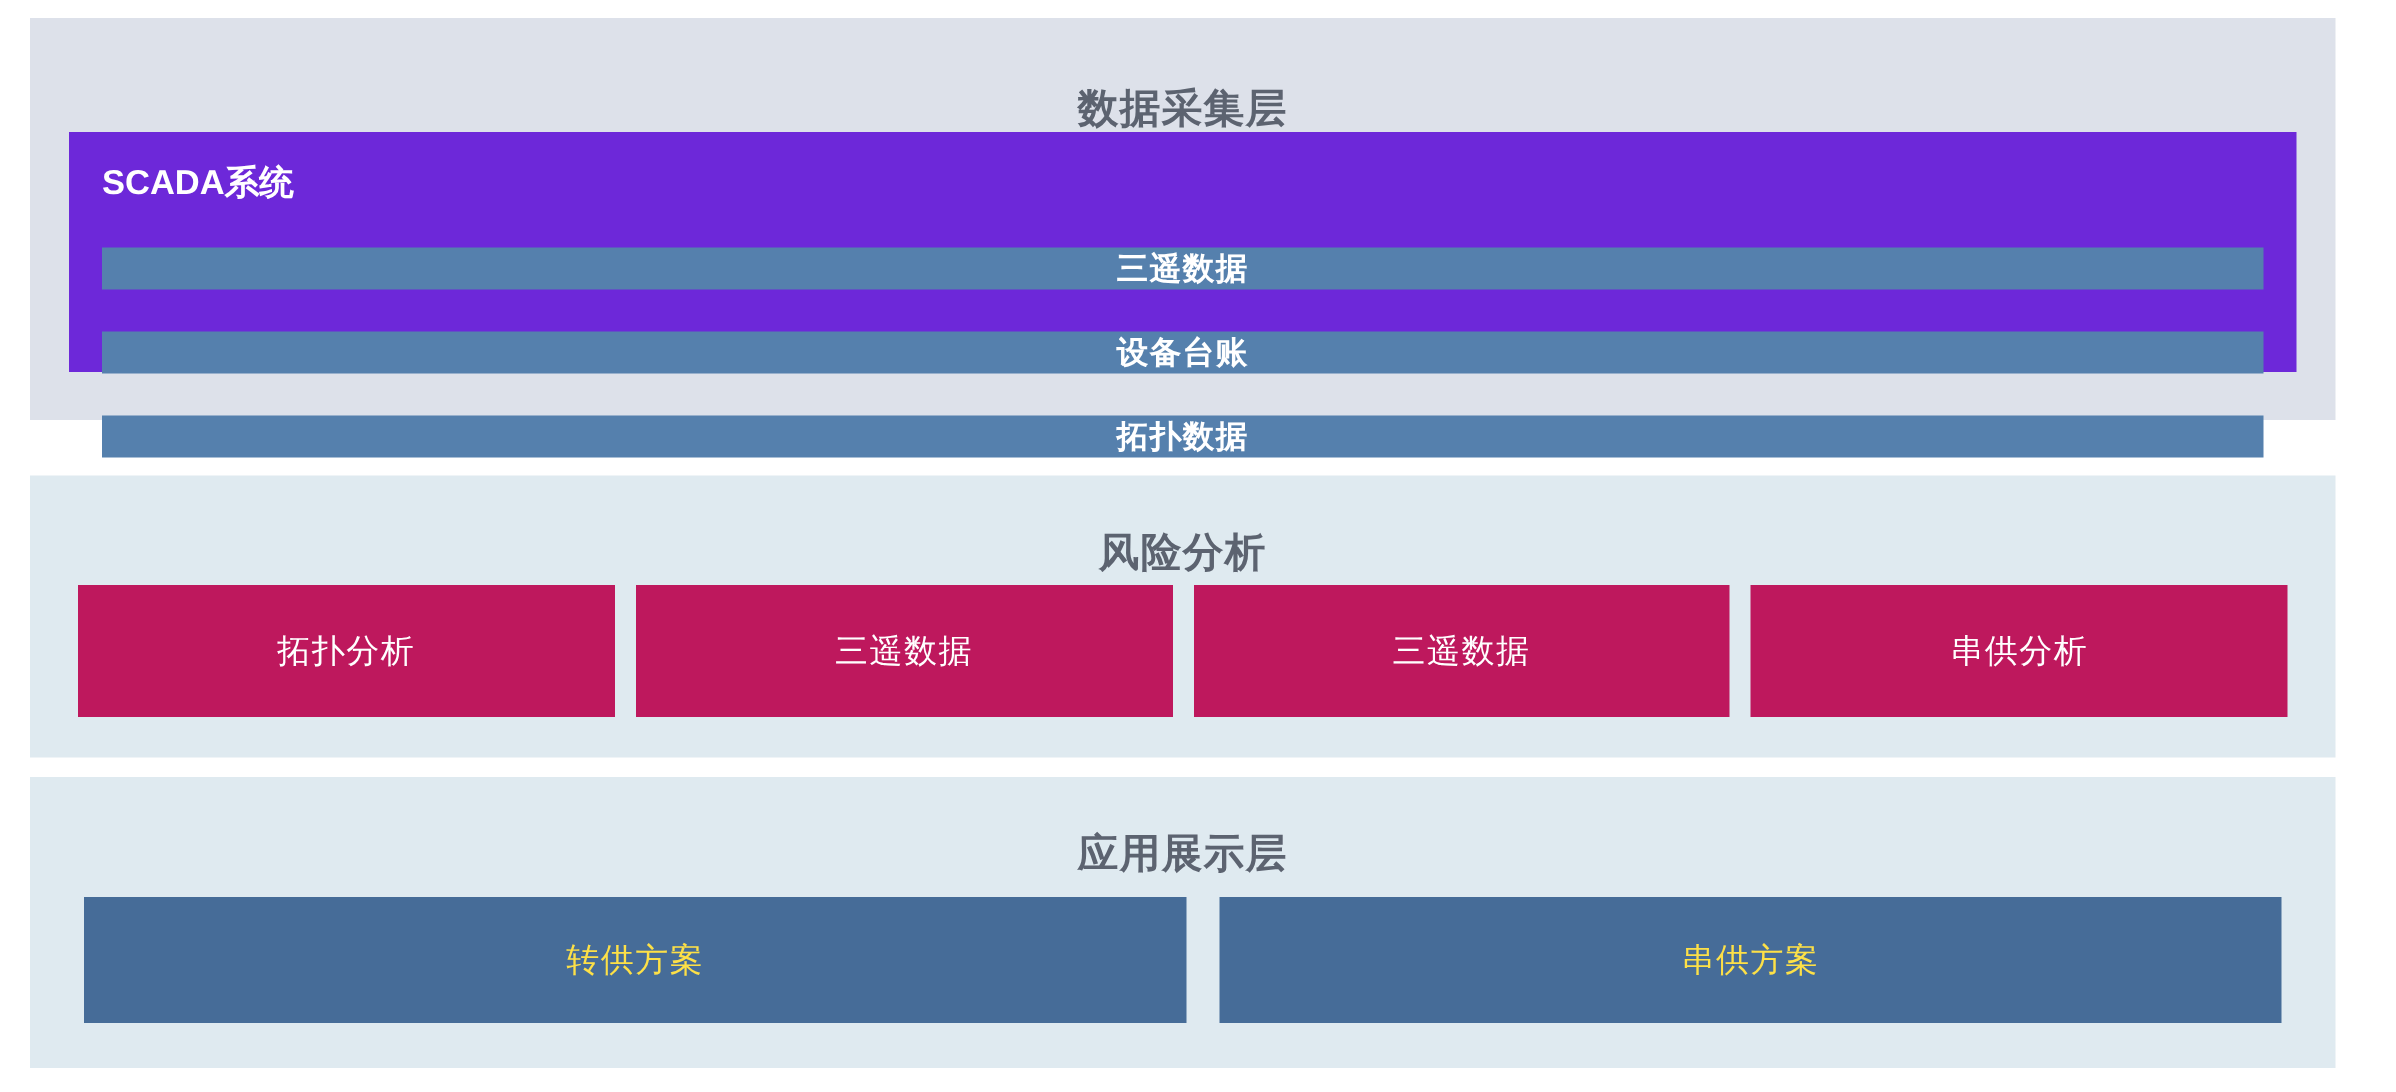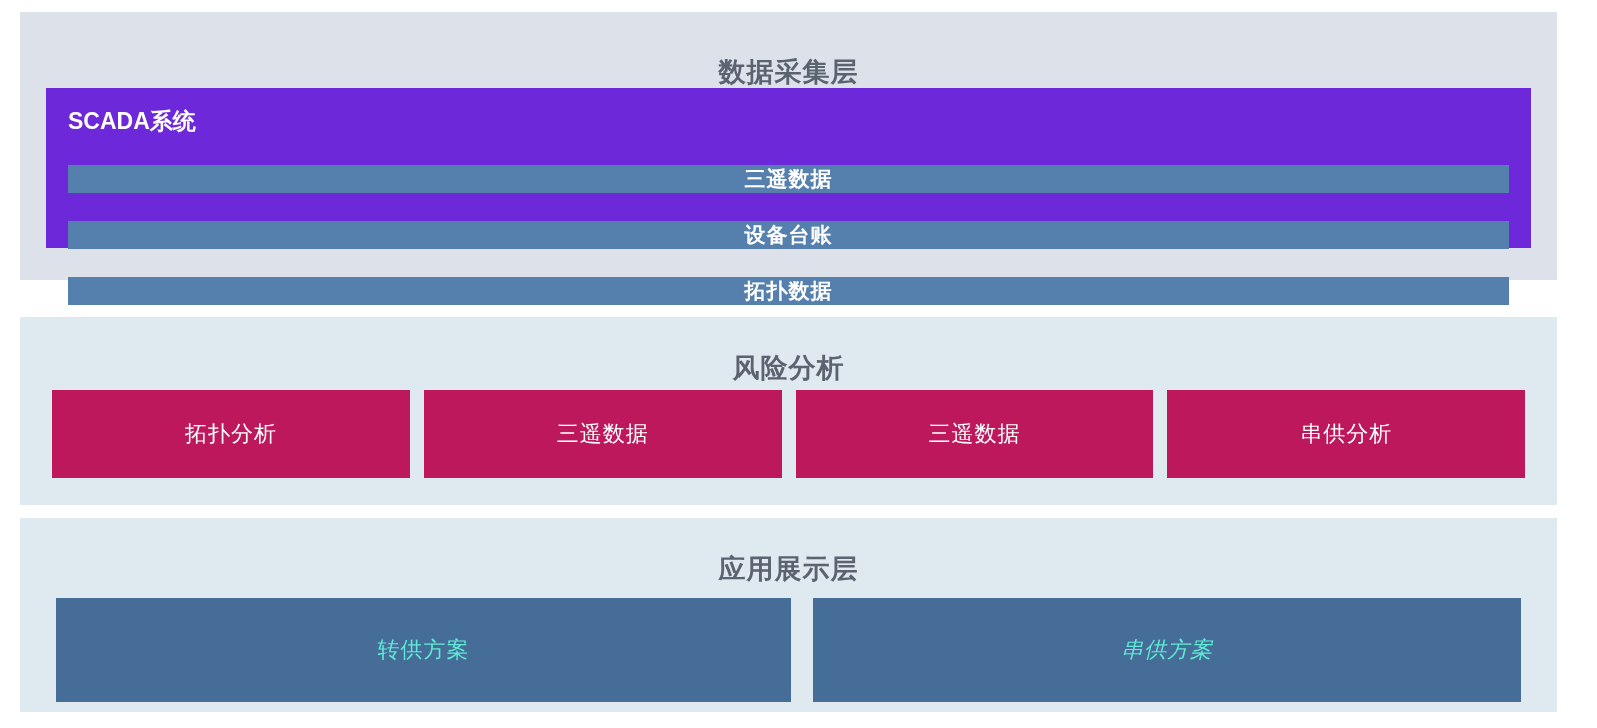--- a/index.html
+++ b/index.html
@@ -125,33 +125,33 @@
   
   .app-row {
     position: absolute;
     left: 36px;
     right: 36px;
     top: 80px;
     display: flex;
     gap: 22px;
   }
   .app-box {
-    height: 104px;
+    height: 84px;
     background: #466c98;
-    color: #5eead4;
+    color: #fde047;
     font-size: 22px;
     font-weight: normal;
     display: flex;
     align-items: center;
     justify-content: center;
     letter-spacing: 1px;
     box-sizing: border-box;
   }
   .app-box-1 { flex: 0 0 735px; }
-  .app-box-2 { flex: 1 1 0; font-style: italic; }
+  .app-box-2 { flex: 1 1 0; }
 </style>
 </head>
 <body>
 
 <div class="diagram">
 
   <section class="layer layer-collect">
     <div class="layer-title">数据采集层</div>
 
     <div class="scada-panel">

